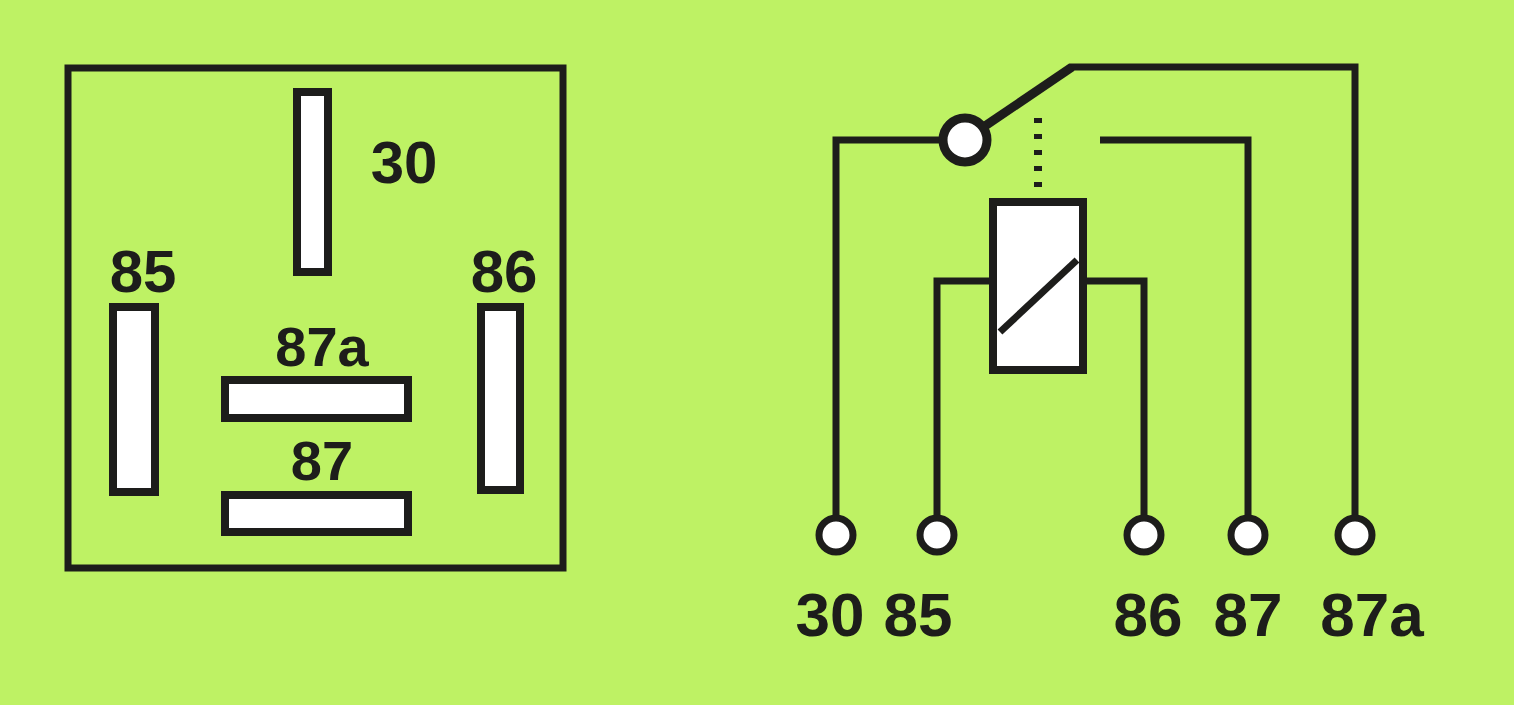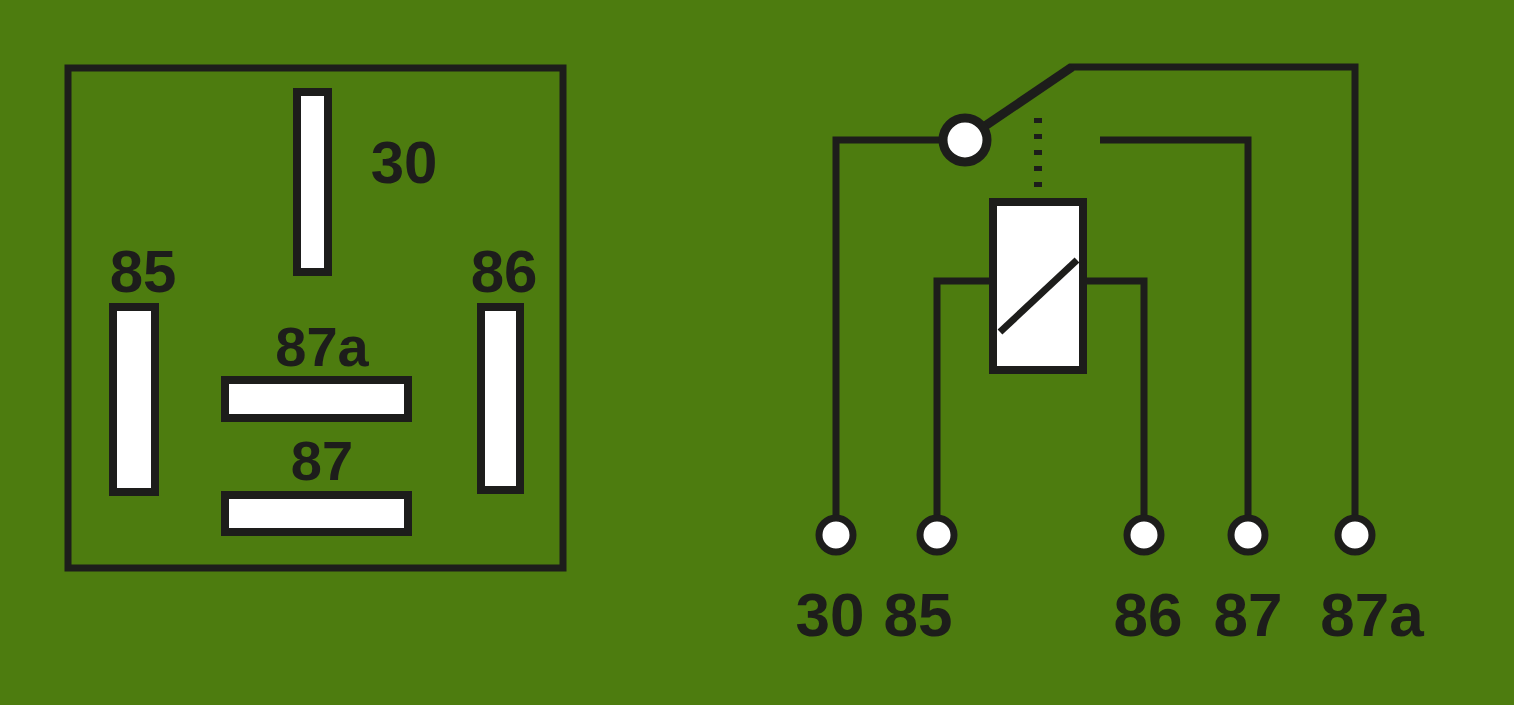--- a/index.html
+++ b/index.html
@@ -10,21 +10,21 @@
   body {
     width: 1514px;
     height: 705px;
     font-family: "Liberation Sans", sans-serif;
     overflow: hidden;
   }
   #diagram-root {
     position: relative;
     width: 1514px;
     height: 705px;
-    background: #4d7c0f;
+    background: #bef264;
   }
   svg.layer {
     position: absolute;
     top: 0;
     left: 0;
     width: 1514px;
     height: 705px;
   }
   .lbl {
     font-family: "Liberation Sans", sans-serif;

